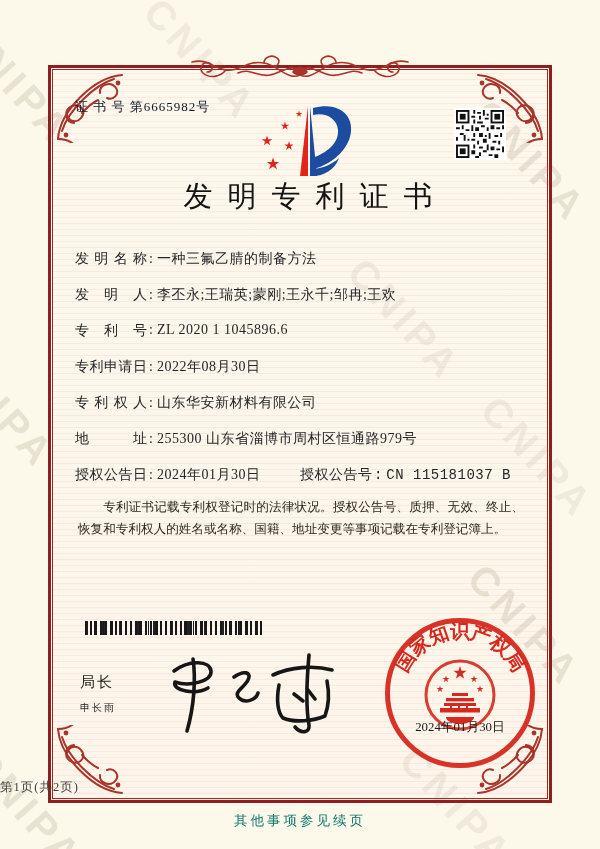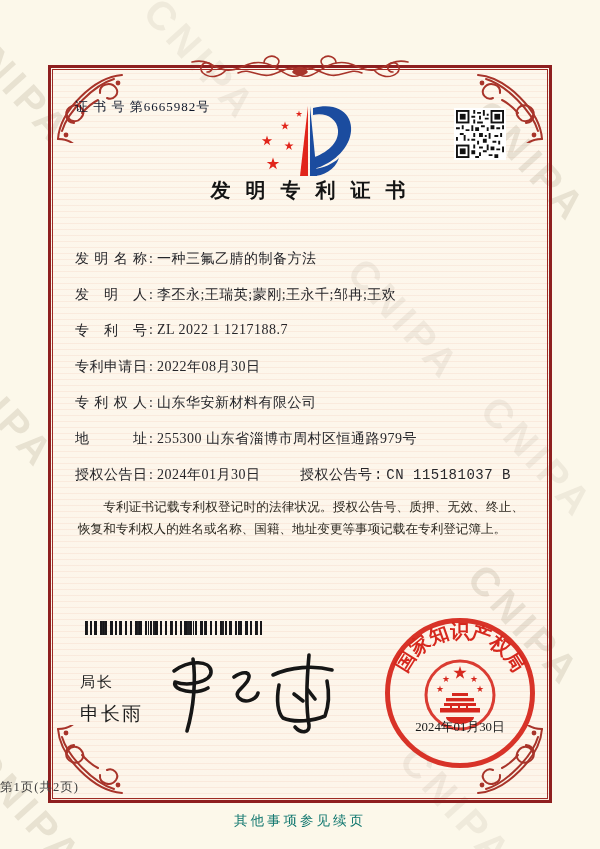--- a/index.html
+++ b/index.html
@@ -44,21 +44,21 @@
 
   
   .cert-no{
     position:absolute;left:75px;top:98px;z-index:4;
     font-size:13px;color:#0f172a;letter-spacing:1px;
   }
   .logo{position:absolute;left:251px;top:98px;width:106px;height:82px;z-index:4;}
   .qr{position:absolute;left:454px;top:108px;width:48px;height:48px;z-index:4;background:#fff;padding:2px;}
   .doc-title{
     position:absolute;left:16px;right:0;top:177px;z-index:4;text-align:center;
-    font-size:20px;font-weight:bold;color:#141414;letter-spacing:15px;text-indent:15px;
+    font-size:29px;font-weight:normal;color:#141414;letter-spacing:15px;text-indent:15px;
   }
 
   
   .fields{position:absolute;left:75px;top:250px;width:450px;z-index:4;font-size:14px;color:#26262a;}
   .frow{height:20px;margin-bottom:16px;white-space:nowrap;}
   .flabel{display:inline-block;width:72px;text-align:justify;text-align-last:justify;vertical-align:top;}
   .fcolon{display:inline-block;margin:0 4px 0 2px;}
   .fvalue{letter-spacing:.5px;}
   .grant-second{margin-left:36px;font-family:Liberation Mono, monospace;}
 
@@ -72,21 +72,21 @@
     position:absolute;left:85px;top:621px;width:180px;height:14px;z-index:4;
     background:
       repeating-linear-gradient(90deg,#17171a 0 2px,transparent 2px 5px),
       repeating-linear-gradient(90deg,#17171a 0 1px,transparent 1px 9px),
       repeating-linear-gradient(90deg,rgba(23,23,26,.95) 0 3px,transparent 3px 17px);
   }
 
   
   .director-title{position:absolute;left:80px;top:673px;z-index:4;font-size:15px;letter-spacing:2px;color:#1d1d1d;
     font-family:"Liberation Sans","DejaVu Sans",sans-serif;}
-  .director-name{position:absolute;left:80px;top:701px;z-index:4;font-size:19px;letter-spacing:2px;color:#1d1d1d;
+  .director-name{position:absolute;left:80px;top:701px;z-index:4;font-size:10px;letter-spacing:2px;color:#1d1d1d;
     font-family:"Liberation Sans","DejaVu Sans",sans-serif;}
   .signature{position:absolute;left:138px;top:645px;width:215px;height:100px;z-index:4;}
 
   
   .seal{position:absolute;left:380px;top:613px;width:160px;height:160px;z-index:5;}
 
   
   .page-indicator{position:absolute;left:0;right:0;top:779px;z-index:4;text-align:left;
     font-size:12.5px;color:#404040;letter-spacing:1px;}
   .continuation{position:absolute;left:0;right:0;top:812px;z-index:4;text-align:center;
@@ -227,21 +227,21 @@
   <div class="doc-title">发明专利证书</div>
 
   <div class="fields">
     <div class="frow">
       <span class="flabel">发明名称</span><span class="fcolon">:</span><span class="fvalue">一种三氟乙腈的制备方法</span>
     </div>
     <div class="frow">
       <span class="flabel">发明人</span><span class="fcolon">:</span><span class="fvalue">李丕永;王瑞英;蒙刚;王永千;邹冉;王欢</span>
     </div>
     <div class="frow">
-      <span class="flabel">专利号</span><span class="fcolon">:</span><span class="fvalue">ZL 2022 1 1217188.7</span>
+      <span class="flabel">专利号</span><span class="fcolon">:</span><span class="fvalue">ZL 2020 1 1045896.6</span>
     </div>
     <div class="frow">
       <span class="flabel">专利申请日</span><span class="fcolon">:</span><span class="fvalue">2022年08月30日</span>
     </div>
     <div class="frow">
       <span class="flabel">专利权人</span><span class="fcolon">:</span><span class="fvalue">山东华安新材料有限公司</span>
     </div>
     <div class="frow">
       <span class="flabel">地址</span><span class="fcolon">:</span><span class="fvalue">255300 山东省淄博市周村区恒通路979号</span>
     </div>

